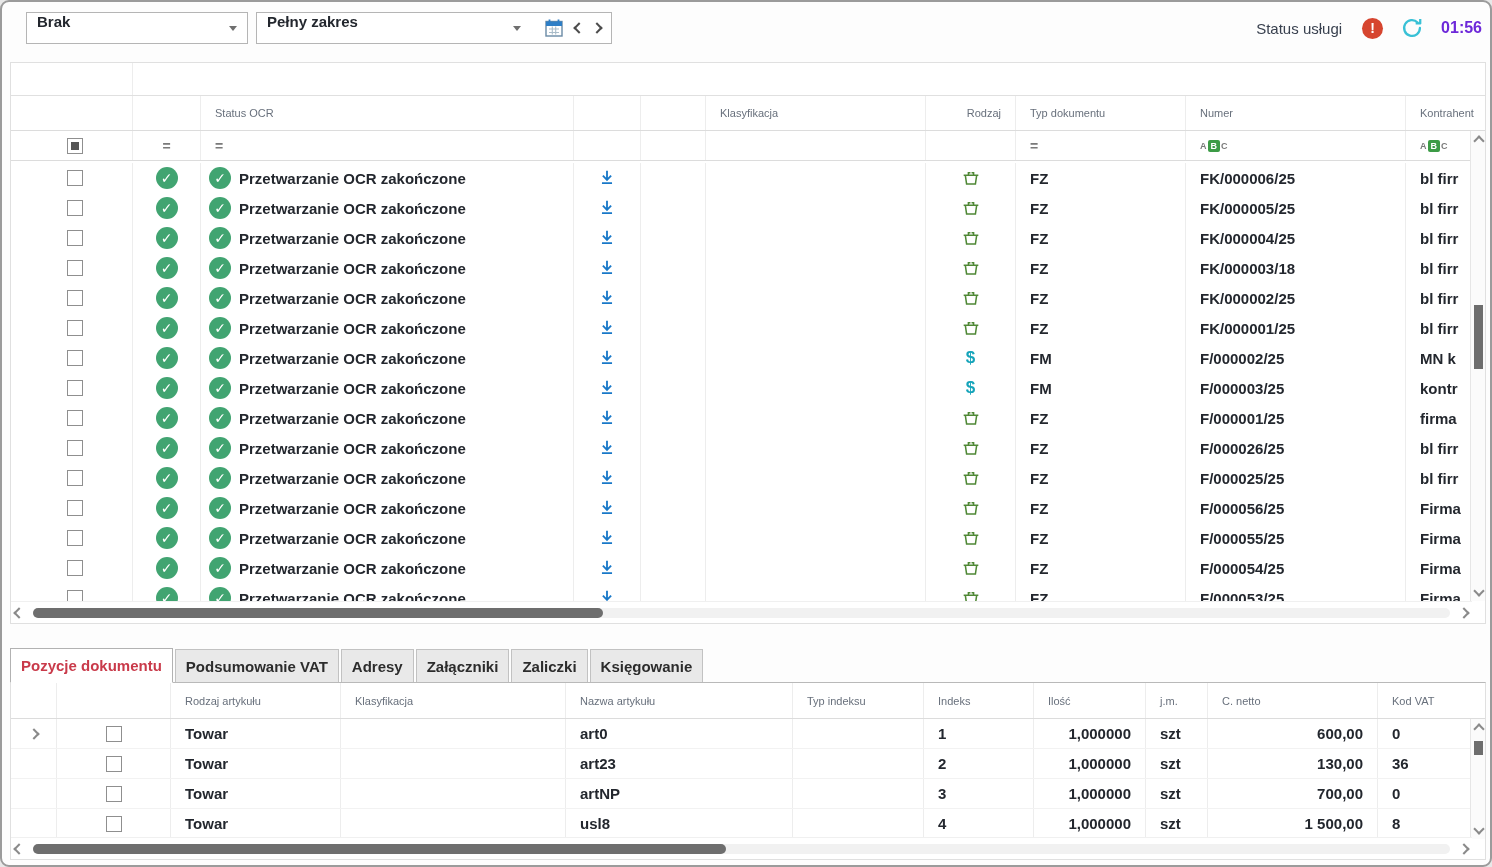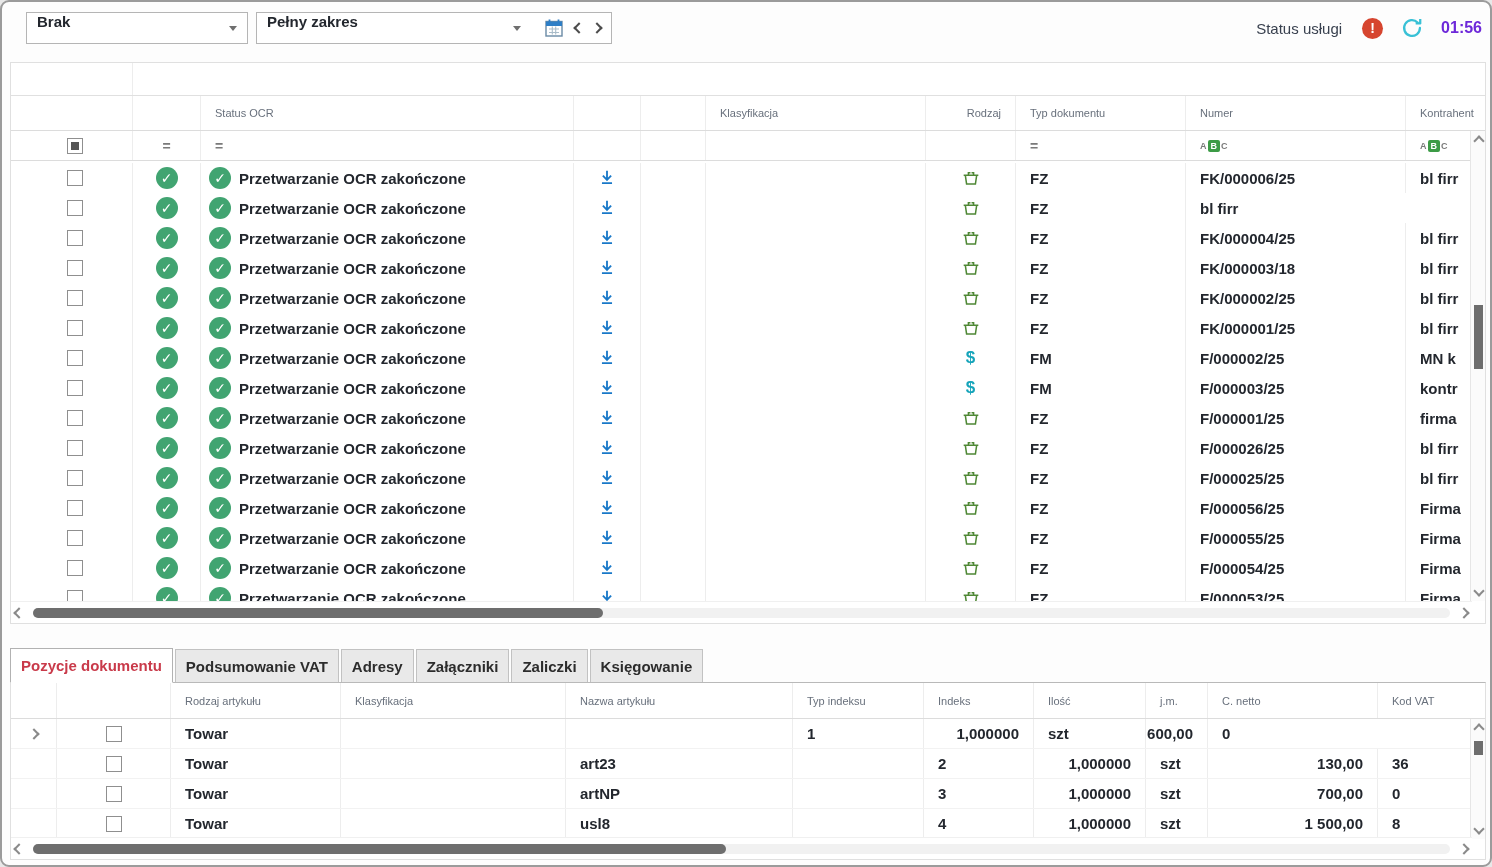--- a/index.html
+++ b/index.html
@@ -221,20 +221,21 @@
             </svg>
           </div>
           <div class="c"></div>
           <div class="c"></div>
           <div class="c center">
             <svg class="icon" viewBox="0 0 24 24">
             <path d="M4 9h16 M5.8 9l1.4 9.6h9.6L18.2 9 M9.2 9V6.2h2.2 M14.8 9V6.2h-2.2" fill="none" stroke="#4f8836" stroke-width="1.7"></path>
             </svg>
           </div>
           <div class="c pad t">FZ</div>
+          <div class="c pad t">FK/000005/25</div>
           <div class="c pad t nob">bl firr</div>
         </div>
         <div class="grid-row main-cols grow">
           <div class="c nob"></div>
           <div class="c center">
             <span class="cb"></span>
           </div>
           <div class="c center">
             <span class="okc">✓</span>
           </div>
@@ -640,20 +641,21 @@
     <div id="items-rows">
         <div class="grid-row item-cols irow">
           <div class="c center">
             <span class="chev right"></span>
           </div>
           <div class="c center">
             <span class="cb"></span>
           </div>
           <div class="c pad t">Towar</div>
           <div class="c"></div>
+          <div class="c pad t">art0</div>
           <div class="c"></div>
           <div class="c pad t">1</div>
           <div class="c right t">1,000000</div>
           <div class="c pad t">szt</div>
           <div class="c right t">600,00</div>
           <div class="c pad t nob">0</div>
         </div>
         <div class="grid-row item-cols irow">
           <div class="c center"></div>
           <div class="c center">

